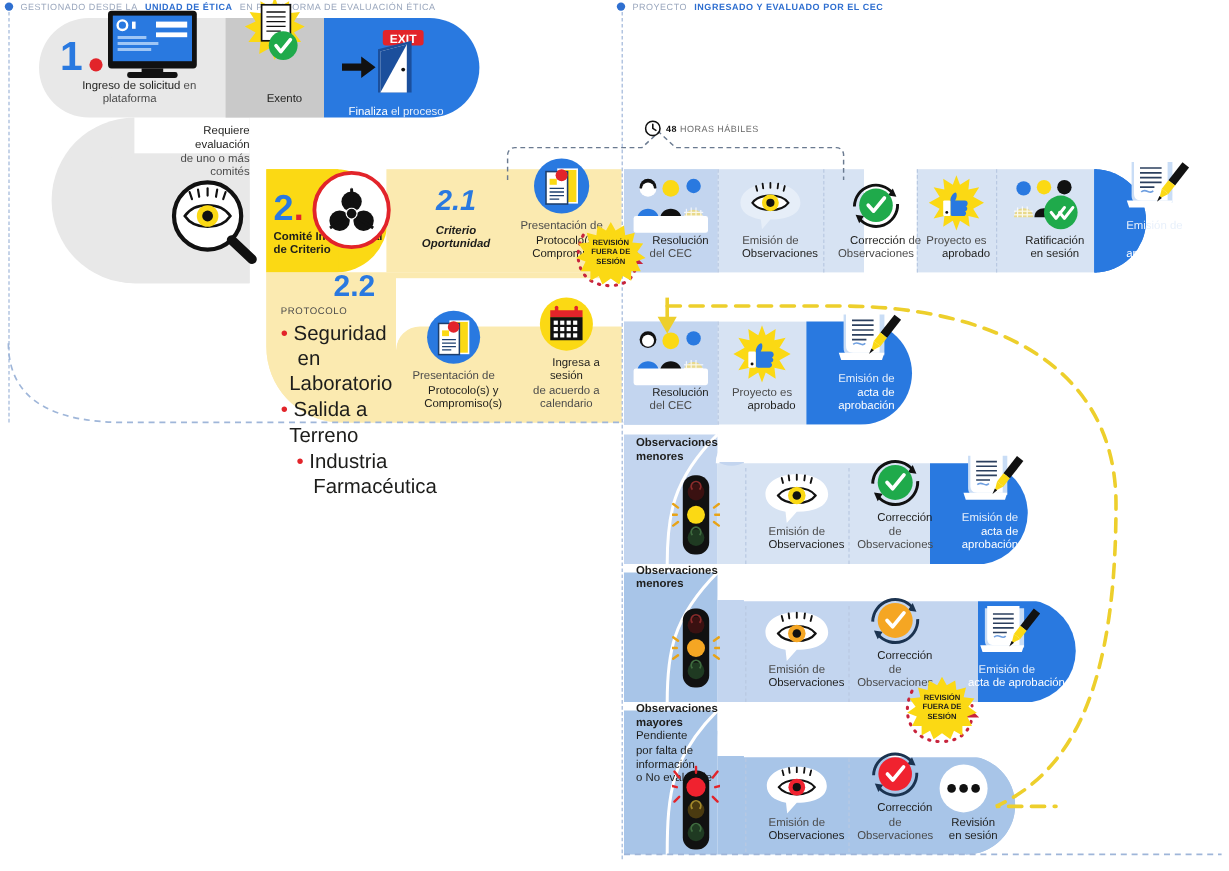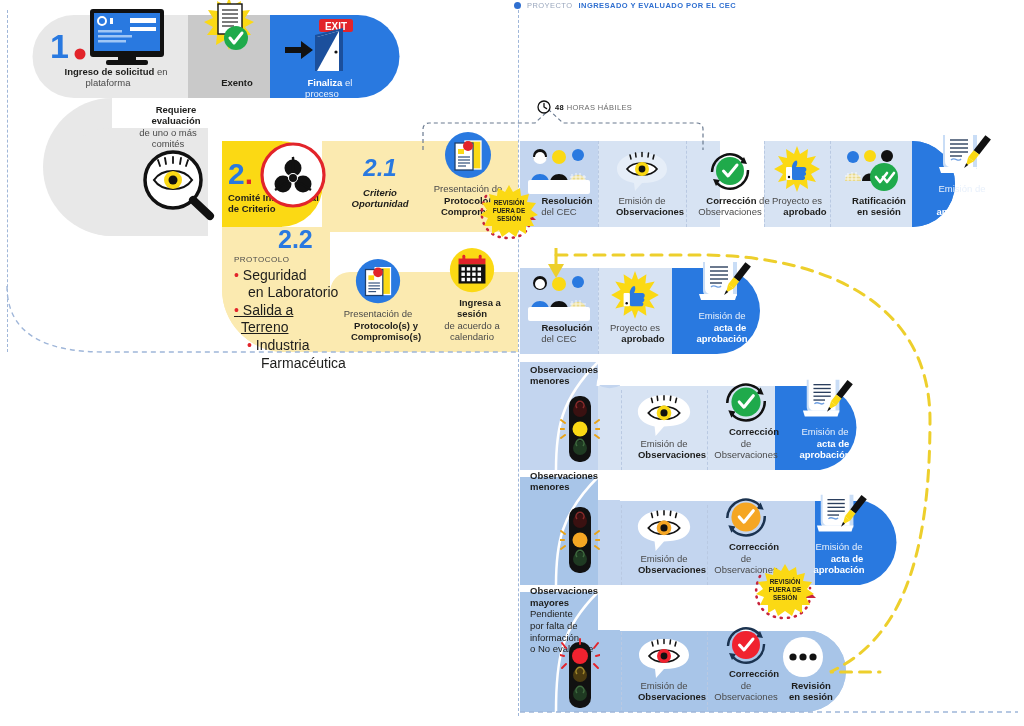--- a/index.html
+++ b/index.html
@@ -10,24 +10,24 @@
   
   .sec-head{display:flex;align-items:center;gap:6px;font-size:7.5px;letter-spacing:.45px;
             color:#9aa7bd;text-transform:uppercase;white-space:nowrap;}
   .sec-head b{color:#2f6fd0;font-weight:700;}
   .dot-head{width:7px;height:7px;border-radius:50%;background:#2f6fd0;flex:0 0 auto;}
   .vdash{position:absolute;border-left:1.4px dashed #9fb6d9;}
   
   .cell{position:absolute;box-sizing:border-box;display:flex;flex-direction:column;
         justify-content:flex-end;align-items:center;padding:6px 4px 10px;}
   .cap{font-size:9.5px;line-height:1.18;text-align:center;color:#4a4a4a;}
-  .cap b{color:#1d1d1b;font-weight:700;margin-left:16px;}
+  .cap b{color:#1d1d1b;font-weight:400;margin-left:16px;}
   .cap.white{color:#e8f0fb;}
   .cap.white b{color:#fff;}
-  .cap.left{text-align:center;align-self:flex-start;}
+  .cap.left{text-align:right;align-self:flex-start;}
   .icn{display:flex;align-items:center;justify-content:center;flex:1 1 auto;}
   .num{font-weight:700;color:#2979e0;line-height:.9;}
   .num .rd{color:#e2242a;}
   
   svg{display:block;}
   .sep{position:absolute;border-left:1px dashed #b9c9e2;}
 </style>
 </head>
 <body>
 
@@ -113,20 +113,26 @@
 
   <div class="vdash" style="left:7px;top:10px;height:342px;"></div>
   <svg class="abs" width="540" height="360" style="left:0;top:0;">
     <path d="M7,286 C7,338 52,352 104,352 L520,352" fill="none" stroke="#9fb6d9" stroke-width="1.4" stroke-dasharray="5 4"></path>
   </svg>
   <div class="vdash" style="left:518px;top:10px;height:706px;"></div>
   <svg class="abs" width="520" height="40" style="left:518px;top:700px;">
     <path d="M2,12 L500,12" fill="none" stroke="#9fb6d9" stroke-width="1.4" stroke-dasharray="5 4"></path>
   </svg>
 
+  <div class="abs sec-head" style="left:4px;top:1px;">
+    <span class="dot-head"></span>
+    <span>GESTIONADO DESDE LA </span>
+      <b>UNIDAD DE ÉTICA</b>
+      <span> EN PLATAFORMA DE EVALUACIÓN ÉTICA</span>
+  </div>
   <div class="abs sec-head" style="left:514px;top:1px;">
     <span class="dot-head"></span>
     <span>PROYECTO </span>
       <b>INGRESADO Y EVALUADO POR EL CEC</b>
   </div>
 
   <div class="cell" style="left:28px;top:15px;width:160px;height:83px;justify-content:flex-end;">
     <div class="icn">
       <svg width="120" height="58" viewBox="0 0 120 58">
         <text x="2" y="50" class="n" style="font:700 34px 'Liberation Sans',sans-serif;fill:#2979e0">1</text>
@@ -241,23 +247,23 @@
   <div class="cell" style="left:340px;top:148px;width:80px;height:74px;justify-content:center;font-style:italic;">
     <div class="num" style="font-size:24px;margin-bottom:8px;">2.1</div>
     <div class="cap" style="font-weight:700;color:#1d1d1b;">
       <span>Criterio</span><br><span>Oportunidad</span>
     </div>
   </div>
 
   <div class="abs" style="left:234px;top:228px;width:105px;">
     <div class="num" style="font-size:25px;margin-left:44px;">2.2</div>
     <div style="font-size:8px;letter-spacing:.5px;font-weight:400;color:#4a4a4a;margin-top:4px;">PROTOCOLO</div>
-    <div style="font-size:14px;line-height:1.26;margin-top:3px;">
+    <div style="font-size:17px;line-height:1.26;margin-top:3px;">
       <div style="text-indent:-7px;padding-left:7px;"><span style="color:#e2242a">•</span> Seguridad<br><span style="padding-left:7px;">en Laboratorio</span></div>
-      <div style="text-indent:-7px;padding-left:7px;text-decoration:underline;"><span style="color:#e2242a">•</span> Salida a Terreno</div>
+      <div style="text-indent:-7px;padding-left:7px;"><span style="color:#e2242a">•</span> Salida a Terreno</div>
       <div style="text-indent:-7px;padding-left:20px;"><span style="color:#e2242a">•</span> Industria<br><span style="padding-left:7px;">Farmacéutica</span></div>
     </div>
   </div>
 
   <div class="cell" style="left:420px;top:141px;width:96px;height:86px;">
     <div class="icn">
       <svg width="54" height="52" viewBox="0 0 54 52">
         <circle cx="27" cy="24" r="23" fill="#2979e0"></circle>
         <rect x="24" y="10" width="16" height="28" fill="#fbd914" stroke="#fff" stroke-width="1.3"></rect>
         <rect x="14" y="12" width="18" height="27" fill="#fff" stroke="#1d3f6e" stroke-width="1.3"></rect>

